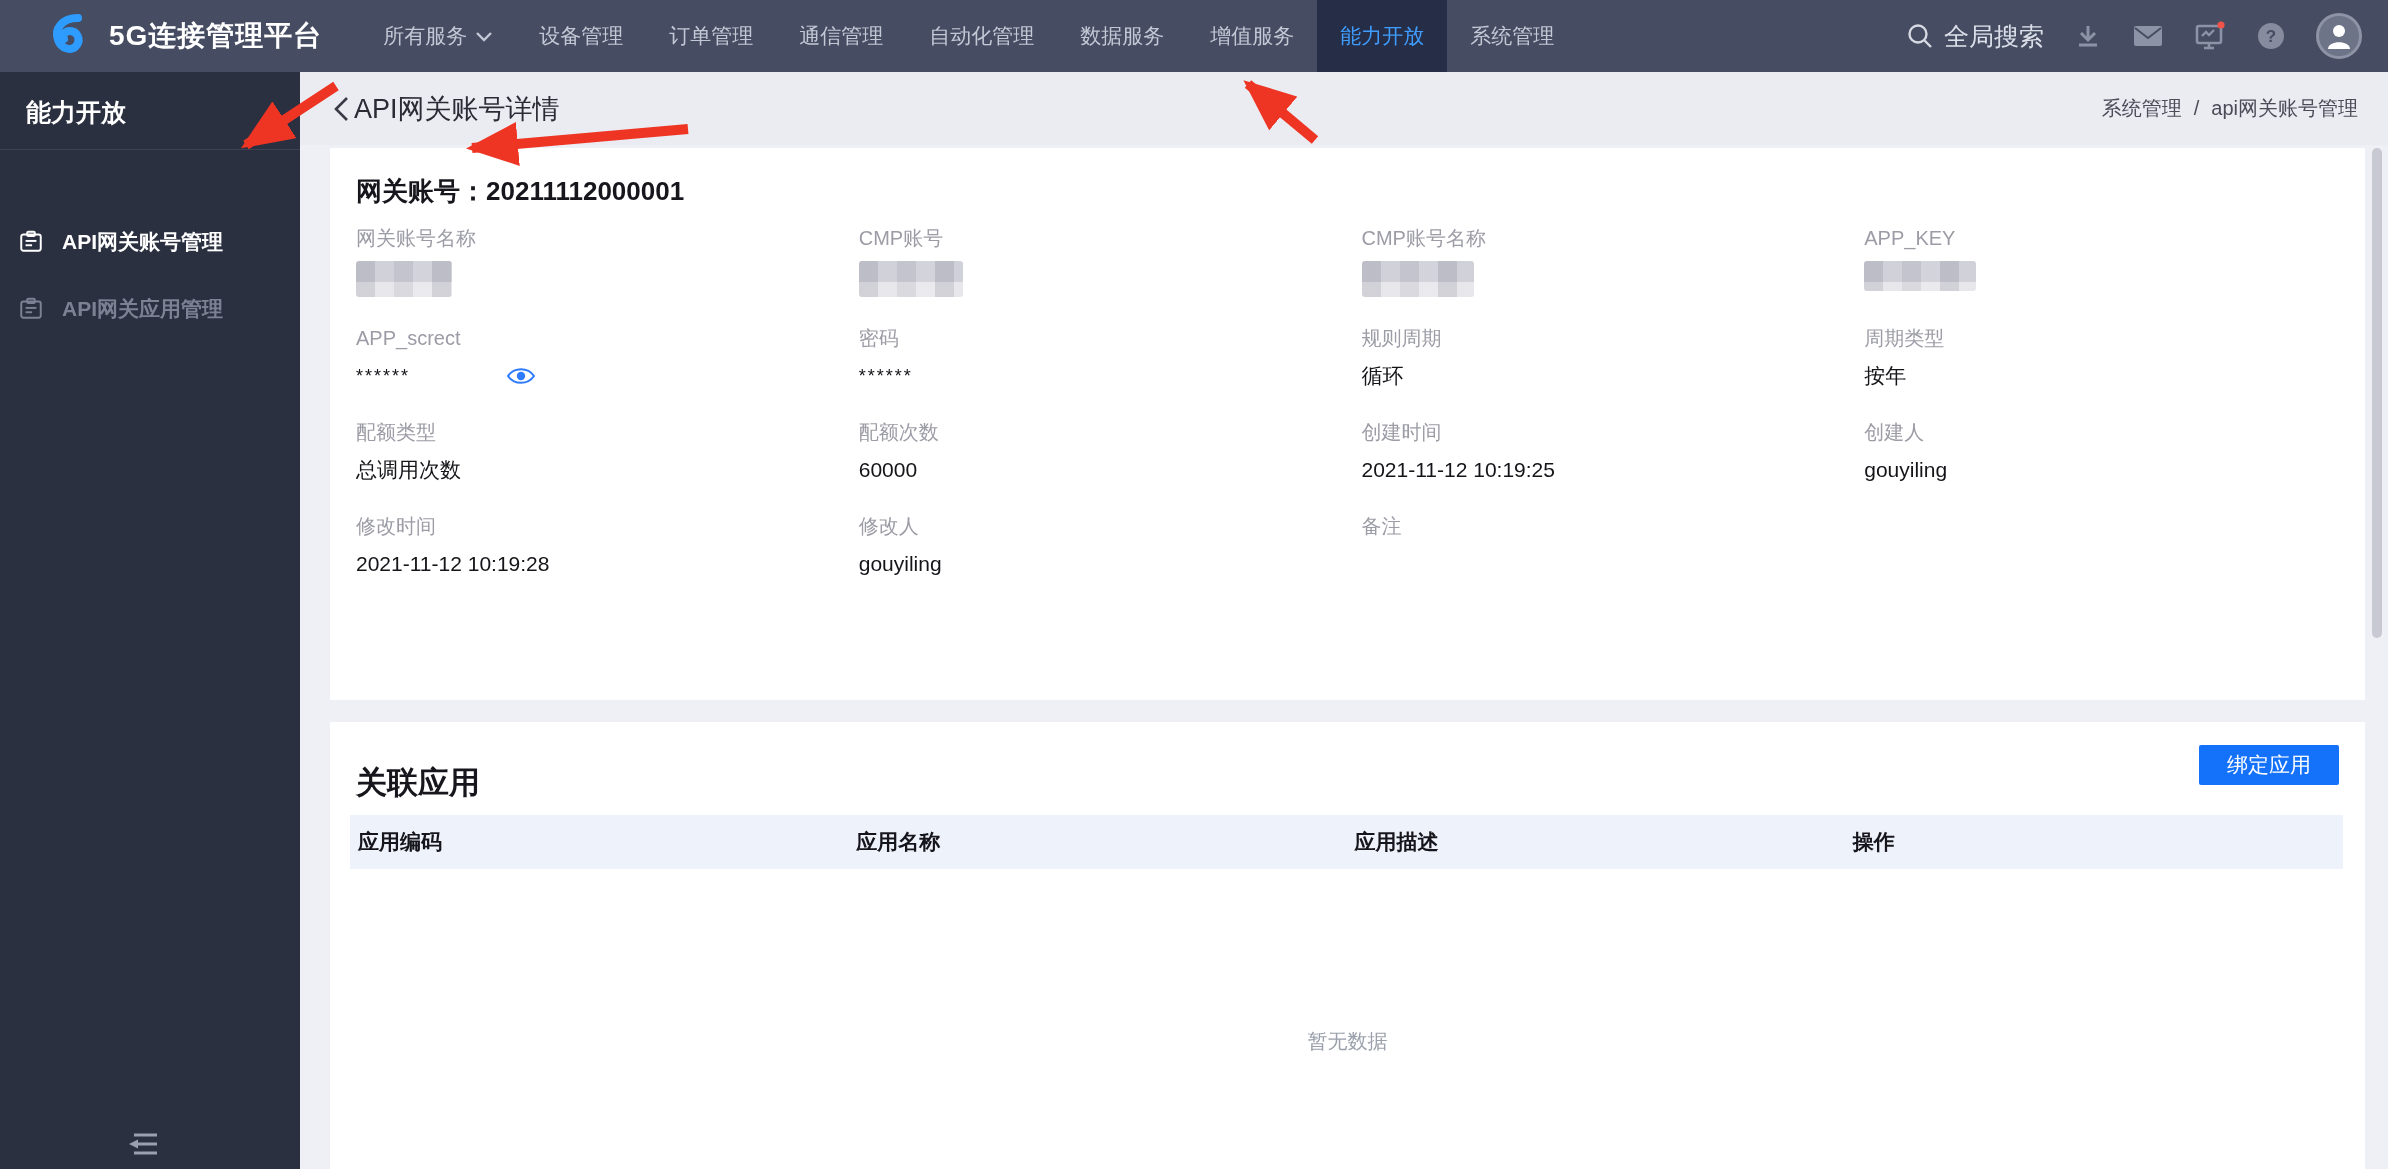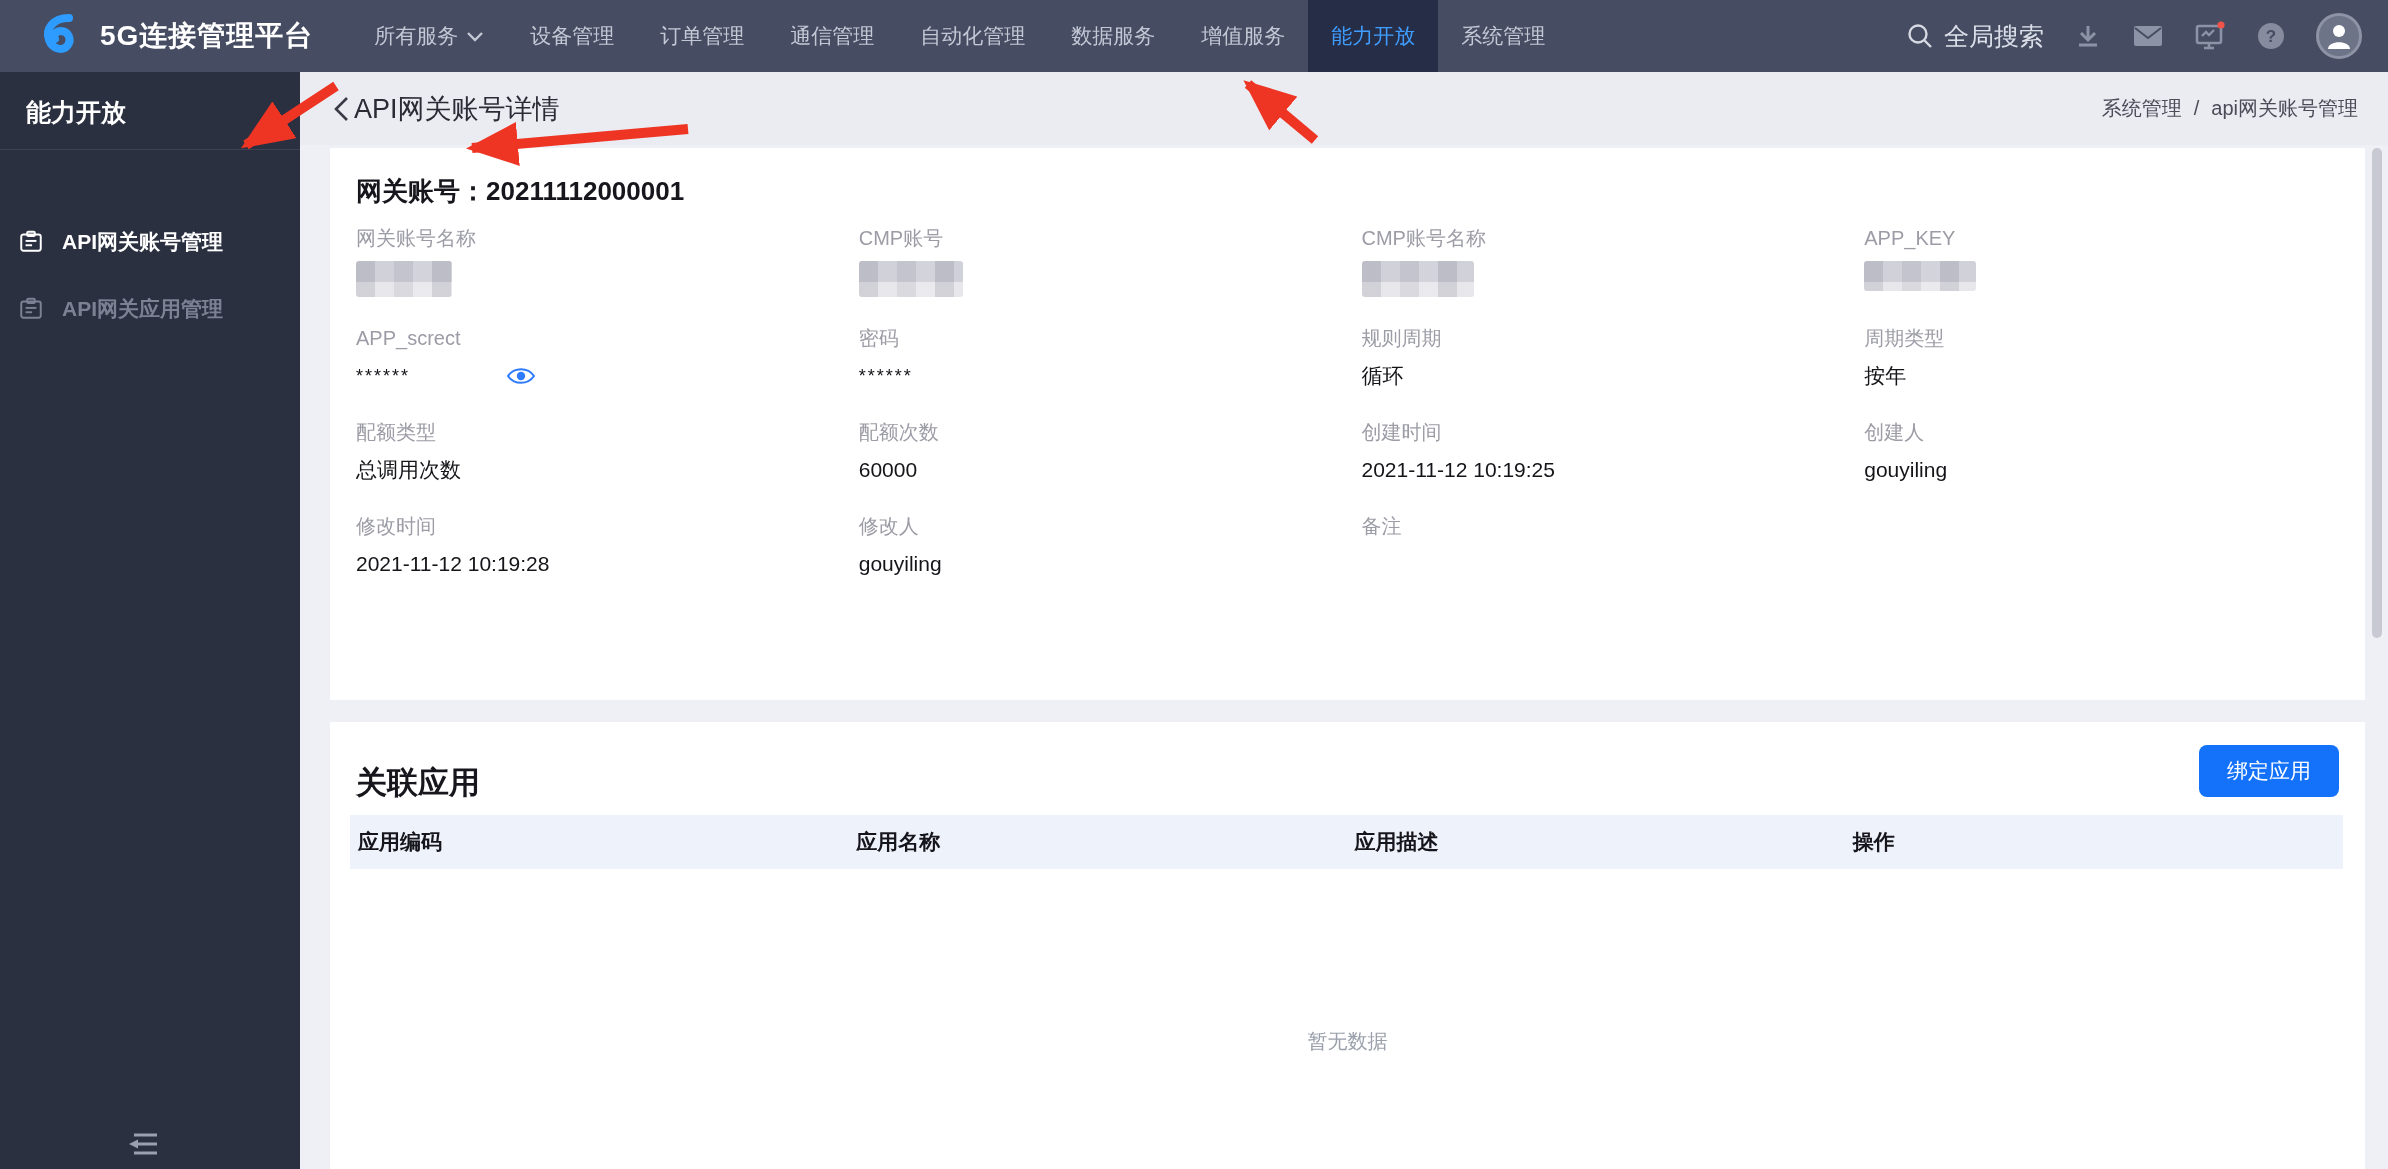--- a/index.html
+++ b/index.html
@@ -1,21 +1,21 @@
 <!DOCTYPE html>
 <html><head>
 <meta charset="utf-8">
 <style>
   * { margin:0; padding:0; box-sizing:border-box; }
   html,body { width:2388px; height:1169px; overflow:hidden; font-family:"Liberation Sans", sans-serif; background:#eef0f5; }
   .stage { position:relative; width:2388px; height:1169px; }
 
   
   .topbar { position:absolute; left:0; top:0; width:2388px; height:72px; background:#464c62; display:flex; align-items:center; z-index:10; }
-  .brand { display:flex; align-items:center; gap:14px; padding-left:36px; }
+  .brand { display:flex; align-items:center; gap:14px; padding-left:45px; }
   .brand-title { color:#ffffff; font-size:28px; font-weight:bold; letter-spacing:1px; white-space:nowrap; }
   .topnav { display:flex; align-items:center; height:72px; margin-left:38px; }
   .topnav-item { height:72px; display:flex; align-items:center; padding:0 23px; color:#c3c8d5; font-size:21px; cursor:pointer; white-space:nowrap; }
   .topnav-item.active { background:#262d47; color:#3f9dff; }
   .caret { margin-left:8px; display:inline-flex; }
   .topbar-right { margin-left:auto; display:flex; align-items:center; gap:30px; padding-right:26px; }
   .search-box { display:flex; align-items:center; gap:10px; color:#dde0ea; font-size:25px; cursor:pointer; white-space:nowrap; }
   .tb-icon { display:inline-flex; cursor:pointer; position:relative; }
   .avatar { width:46px; height:46px; border-radius:50%; background:#6e7488; border:3px solid #8e94a6; display:flex; align-items:center; justify-content:center; cursor:pointer; }
 
@@ -43,21 +43,21 @@
   .f-value { margin-top:10px; font-size:21px; color:#141419; line-height:30px; min-height:30px; display:flex; align-items:center; }
   .stars { font-size:18px; letter-spacing:2px; color:#141419; }
   .redacted { width:96px; height:36px; border-radius:3px;
      background-image:
        repeating-linear-gradient(90deg, rgba(40,40,60,0.14) 0 19px, rgba(40,40,60,0.03) 19px 38px, rgba(40,40,60,0.10) 38px 57px, rgba(40,40,60,0.015) 57px 76px),
        linear-gradient(180deg,#d6d6de 0 21px,#ededf1 21px 36px); }
   .eye { margin-left:96px; display:inline-flex; cursor:pointer; }
 
   .card2 { top:722px; height:470px; }
   .card2-title { position:absolute; left:26px; top:40px; font-size:31px; font-weight:bold; color:#16161c; }
-  .bind-btn { position:absolute; right:26px; top:23px; height:52px; padding:0 28px; background:#1472fa; color:#ffffff; font-size:21px; border:none; border-radius:8px; cursor:pointer; font-family:"Liberation Sans",sans-serif; }
+  .bind-btn { position:absolute; right:26px; top:23px; height:40px; padding:0 28px; background:#1472fa; color:#ffffff; font-size:21px; border:none; border-radius:2px; cursor:pointer; font-family:"Liberation Sans",sans-serif; }
   .apps-head { position:absolute; left:20px; right:22px; top:93px; height:54px; background:#eef2fa; display:grid; grid-template-columns:repeat(4,1fr); align-items:center; }
   .apps-head .col { font-size:21px; font-weight:600; color:#15151b; padding-left:8px; }
   .empty-text { position:absolute; left:0; width:100%; top:306px; text-align:center; font-size:20px; color:#9aa0ab; }
 
   .scroll-thumb { position:absolute; left:2372px; top:148px; width:10px; height:490px; background:#c7cad2; border-radius:5px; z-index:20; cursor:pointer; }
   .overlay { position:absolute; left:0; top:0; z-index:50; pointer-events:none; }
 </style>
 </head>
 <body>
 

